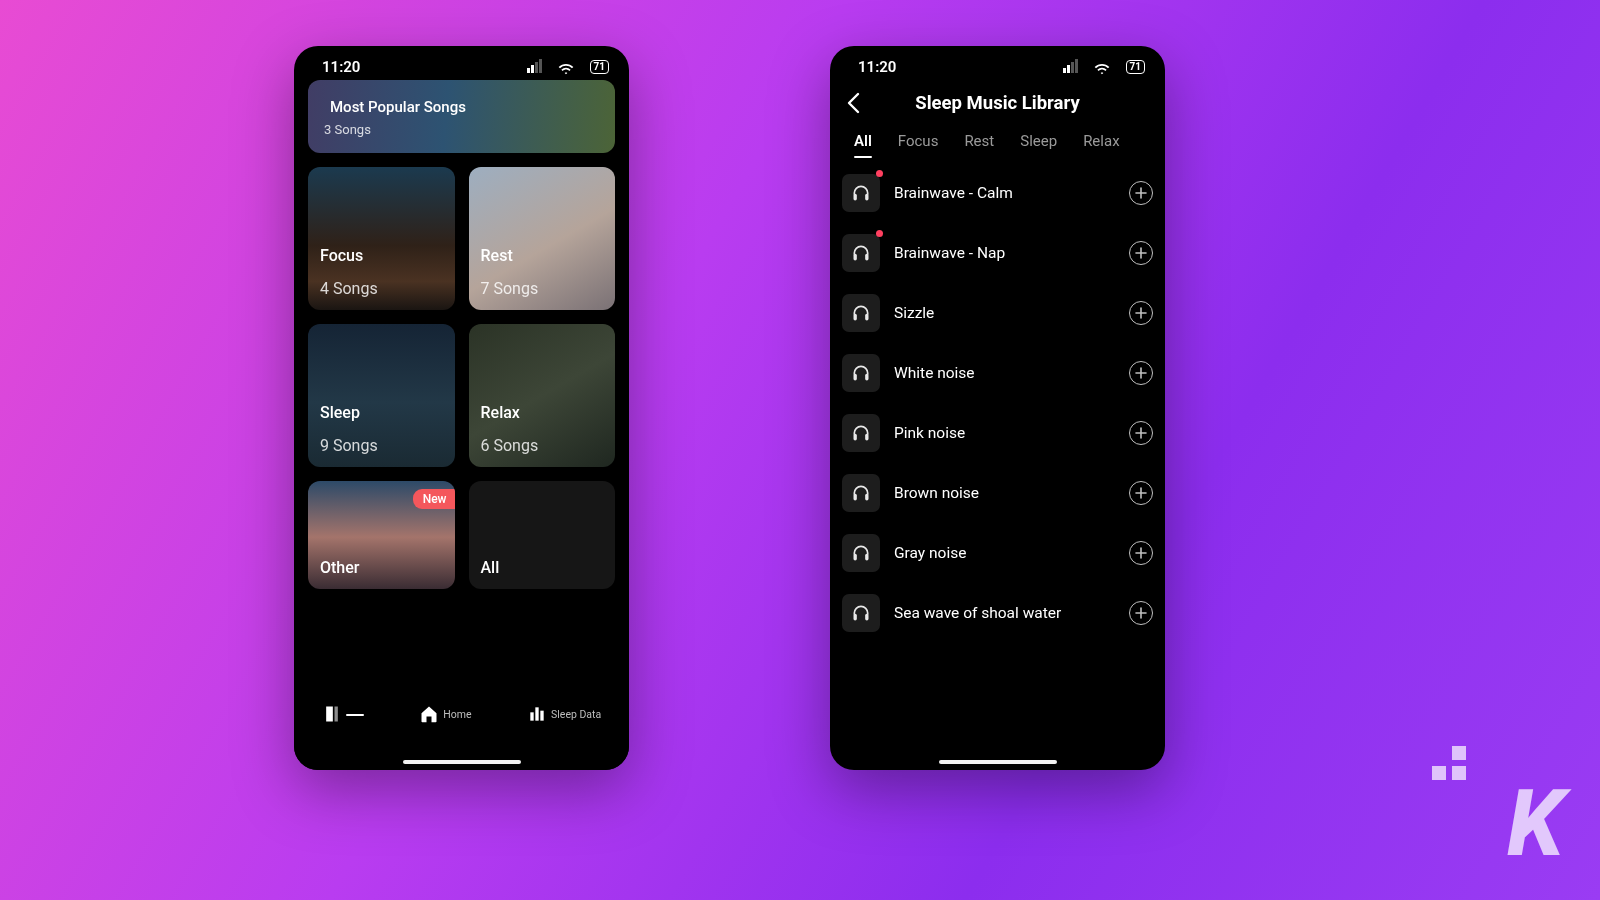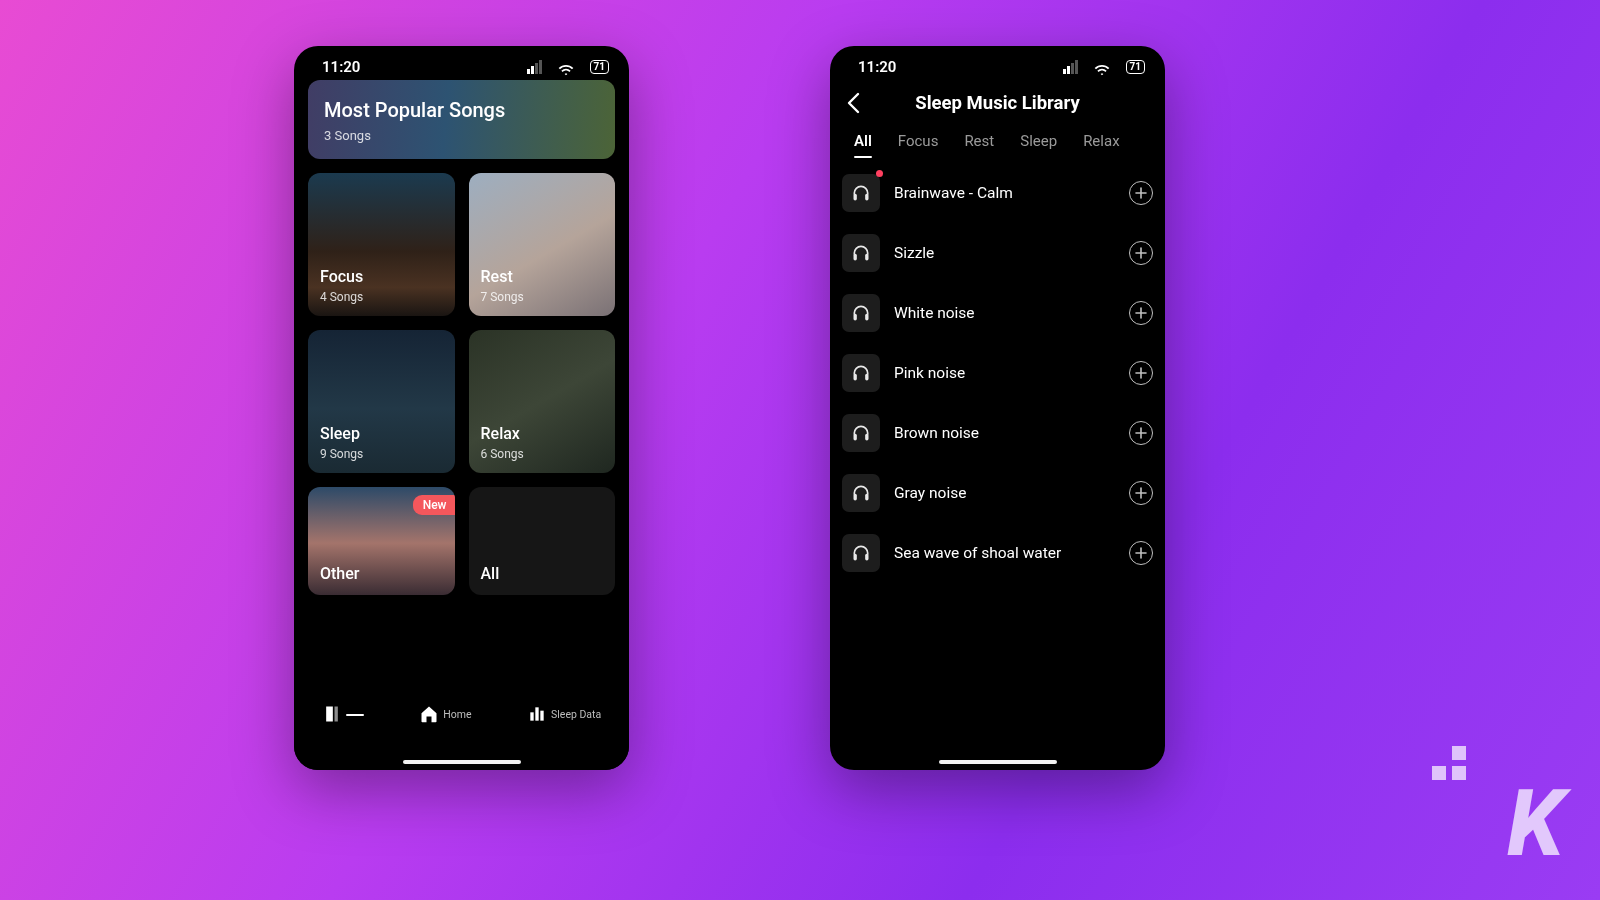--- a/index.html
+++ b/index.html
@@ -19,46 +19,46 @@
     overflow: hidden;
     box-shadow: 0 20px 60px rgba(0,0,0,0.35);
     color: #fff;
   }
   .phone-left { left: 294px; top: 46px; }
   .phone-right { left: 830px; top: 46px; }
   .statusbar {
     display: flex; justify-content: space-between; align-items: center;
     padding: 12px 20px 4px 28px; font-size: 15px; font-weight: 600;
   }
-  .status-right { display:flex; align-items:flex-end; gap:16px; }
+  .status-right { display:flex; align-items:center; gap:16px; }
   .battery-box { border:1.4px solid #fff; border-radius:4px; font-size:10px; padding:0 3px; line-height:12px; font-weight:700; }
   .cell-bars { display:inline-flex; align-items:flex-end; gap:1px; height:12px;}
   .cell-bars span { width:3px; background:#fff; display:block; }
   .cell-bars span:nth-child(1){height:5px;}
   .cell-bars span:nth-child(2){height:8px;}
   .cell-bars span:nth-child(3){height:11px; background:#555;}
   .cell-bars span:nth-child(4){height:14px; background:#555;}
   .wifi { width:16px; height:12px; display:inline-block; }
 
   
   .title-lg { font-size:34px; font-weight:700; padding: 30px 18px 14px; }
   .popular-card {
     margin: 0 14px; border-radius:12px; padding:18px 16px 16px;
     background: linear-gradient(95deg,#413d65 0%,#2d5372 45%,#4c6437 100%);
     position:relative; overflow:hidden;
   }
-  .popular-card .ct { font-size:20px; font-weight:500; }
+  .popular-card .ct { font-size:15px; font-weight:500;margin-left:6px; }
   .popular-card .cs { font-size:13px; opacity:.8; margin-top:6px; }
   .grid2 { display:grid; grid-template-columns:1fr 1fr; gap:14px; padding:14px; }
   .cat-card {
     border-radius:12px; height:143px; display:flex; flex-direction:column; justify-content:flex-end;
     padding:12px; position:relative; overflow:hidden; background:#1a1a1a;
   }
   .cat-card .ct { font-size:16px; font-weight:500; }
-  .cat-card .cs { font-size:12px; opacity:.82; margin-top:4px; }
+  .cat-card .cs { font-size:16px; opacity:.82; margin-top:14px; }
   .focus-bg { background: linear-gradient(180deg,#1b3a4f 0%,#2f2118 55%,#4a3222 80%,#1a1512 100%); }
   .rest-bg { background: linear-gradient(150deg,#9daec0 0%,#b5a49a 55%,#7a7175 100%); }
   .sleep-bg { background: linear-gradient(180deg,#152435 0%,#223847 55%,#1a2a33 100%); }
   .relax-bg { background: linear-gradient(150deg,#2b3326 0%,#3d4637 50%,#1f2720 100%); filter: blur(0.3px);}
   .other-bg { background: linear-gradient(180deg,#2d4a68 0%,#a4746b 52%,#3a2c33 100%); }
   .all-bg   { background: #161616; }
   .new-badge {
     position:absolute; top:8px; right:-2px; background:#f4575c; color:#fff;
     font-size:12px; padding:3px 10px; border-radius:9px 0 0 9px; font-weight:500;
   }
@@ -237,20 +237,36 @@
           </svg>
         </div>
       </div>
       <div class="track">
         <div class="hp-box">
           <svg width="20" height="20" viewBox="0 0 24 24">
             <path d="M4 14v-2a8 8 0 0 1 16 0v2" stroke="#e8e8e8" stroke-width="2" fill="none"></path>
             <rect x="3" y="13" width="4" height="8" rx="2" fill="#e8e8e8"></rect>
             <rect x="17" y="13" width="4" height="8" rx="2" fill="#e8e8e8"></rect>
           </svg>
+          <span class="dot"></span>
+        </div>
+        <div class="track-title">Brainwave - Nap</div>
+        <div class="add-btn">
+          <svg width="12" height="12" viewBox="0 0 12 12">
+            <path d="M6 1v10M1 6h10" stroke="currentColor" stroke-width="1.6" stroke-linecap="round"></path>
+          </svg>
+        </div>
+      </div>
+      <div class="track">
+        <div class="hp-box">
+          <svg width="20" height="20" viewBox="0 0 24 24">
+            <path d="M4 14v-2a8 8 0 0 1 16 0v2" stroke="#e8e8e8" stroke-width="2" fill="none"></path>
+            <rect x="3" y="13" width="4" height="8" rx="2" fill="#e8e8e8"></rect>
+            <rect x="17" y="13" width="4" height="8" rx="2" fill="#e8e8e8"></rect>
+          </svg>
         </div>
         <div class="track-title">Sizzle</div>
         <div class="add-btn">
           <svg width="12" height="12" viewBox="0 0 12 12">
             <path d="M6 1v10M1 6h10" stroke="currentColor" stroke-width="1.6" stroke-linecap="round"></path>
           </svg>
         </div>
       </div>
       <div class="track">
         <div class="hp-box">

